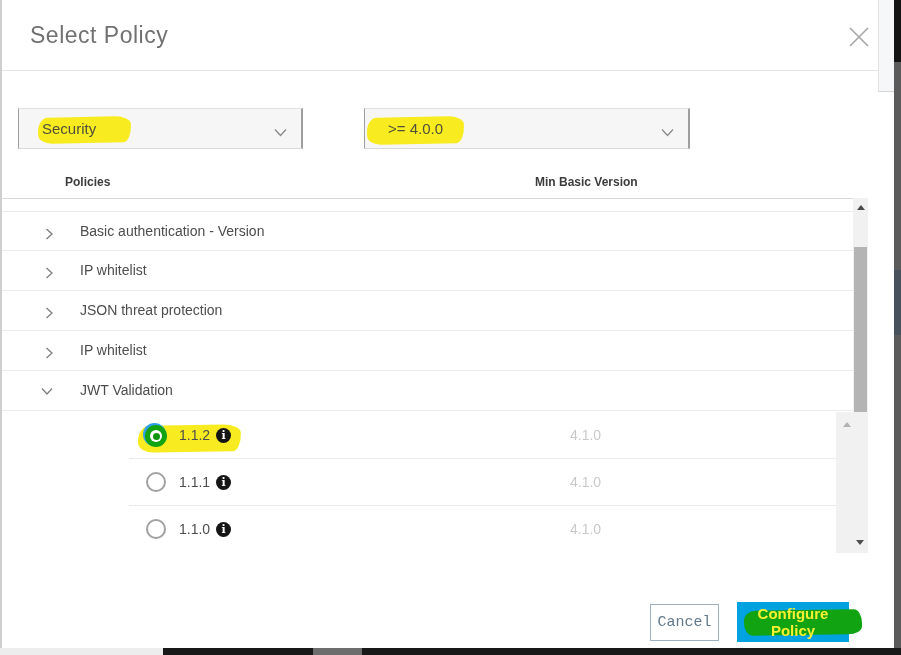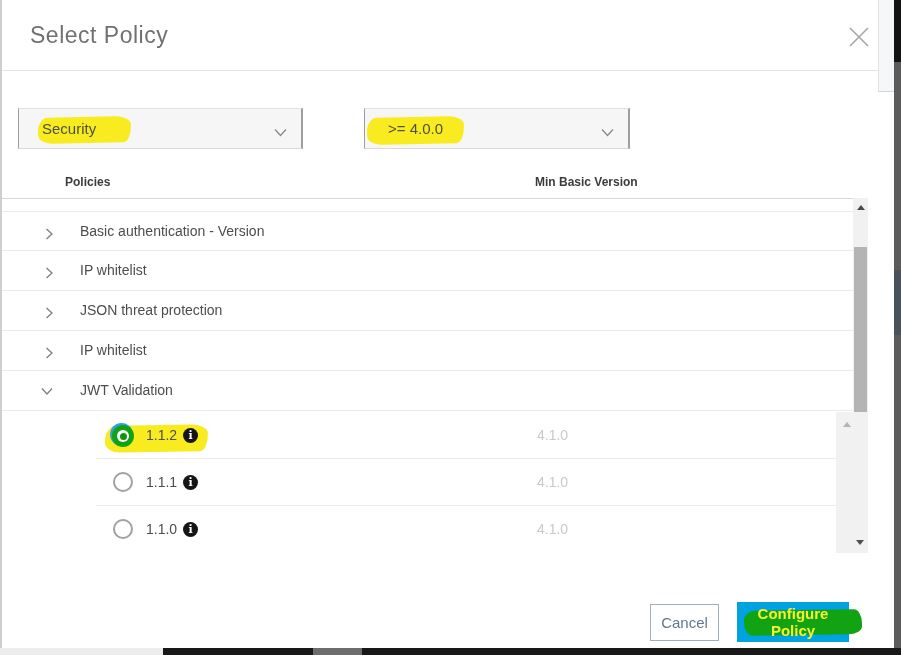--- a/index.html
+++ b/index.html
@@ -10,21 +10,21 @@
   
   .modal-title { position:absolute; left:30px; top:22px; font-size:23px; font-weight:300; color:#717171; letter-spacing:.5px; }
   .close-btn { position:absolute; left:845px; top:23px; width:28px; height:28px; cursor:pointer; }
   .header-divider { position:absolute; left:0; top:70px; width:894px; height:1px; background:#e4e4e4; }
 
   
   .select { position:absolute; top:108px; height:41px; background:#f6f6f6;
             border-top:1px solid #e0e0e0; border-bottom:1px solid #dadada;
             border-left:1px solid #9e9e9e; border-right:2px solid #9e9e9e; cursor:pointer; }
   .select.cat { left:18px; width:285px; }
-  .select.ver { left:364px; width:266px; }
+  .select.ver { left:364px; width:326px; }
   .select .val { position:absolute; left:23px; top:11px; font-size:15px; color:#50503a; z-index:2; }
   .select .chev { position:absolute; right:14px; top:14px; z-index:2; }
 
   .hl { position:absolute; background:#f8ec20; z-index:1;
         border-radius:10px 16px 8px 14px / 14px 8px 16px 9px; transform:rotate(-1.2deg); }
   .hl.cat-hl { left:19px; top:8px; width:93px; height:26px; }
   .hl.ver-hl { left:2px; top:8px; width:97px; height:27px; }
 
   
   .col-head { position:absolute; top:175px; font-size:12px; font-weight:600; color:#3c3c3c; }
@@ -34,21 +34,21 @@
 
   
   .policy-list { position:absolute; left:0; top:211px; width:853px; }
   .prow { position:relative; height:40px; border-bottom:1px solid #ebebeb; cursor:pointer; background:#fff; }
   .prow:first-child { border-top:1px solid #ebebeb; }
   .prow .chevron { position:absolute; left:43px; top:14px; width:12px; height:12px; }
   .prow .chevron.down { transform:rotate(90deg); }
   .prow .plabel { position:absolute; left:80px; top:0; line-height:39px; font-size:14px; color:#4d4d4d; }
 
   
-  .versions-panel { position:absolute; left:0; top:412px; width:868px; }
+  .versions-panel { position:absolute; left:0; top:412px; width:868px;padding-left:33px; }
   .vrow { position:relative; height:47px; background:#fff; cursor:pointer; }
   .vrow::after { content:""; position:absolute; left:96px; right:32px; bottom:0; border-bottom:1px solid #ebebeb; }
   .vrow.last::after { display:none; }
   .vrow .vlabel { position:absolute; left:146px; top:0; line-height:46px; font-size:14px; color:#4d4d4d; z-index:2; }
   .vrow .vminver { position:absolute; left:537px; top:0; line-height:46px; font-size:14px; color:#c9c9c9; }
   .vrow .info-icon { position:absolute; left:183px; top:16px; width:15px; height:15px; border-radius:50%;
                      background:#151515; color:#fff; font:bold 11px/15px "DejaVu Serif", serif;
                      text-align:center; z-index:2; cursor:pointer; }
   .vrow .radio { position:absolute; left:113px; top:13px; width:20px; height:20px; border:2px solid #a1a1a1;
                  border-radius:50%; background:#fff; z-index:2; cursor:pointer; }
@@ -70,21 +70,21 @@
   .sb-outer-thumb { position:absolute; left:854px; top:247px; width:13px; height:166px; background:#b4b4b4; cursor:pointer; }
   .sb-inner-track { position:absolute; left:836px; top:412px; width:32px; height:141px; background:#f1f1f1; }
   .sb-inner-up { position:absolute; left:843px; top:422px; width:0; height:0;
                  border-left:4px solid transparent; border-right:4px solid transparent; border-bottom:5px solid #b3b3b3; cursor:pointer; }
   .sb-inner-down { position:absolute; left:856px; top:540px; width:0; height:0;
                    border-left:4px solid transparent; border-right:4px solid transparent; border-top:5px solid #4f4f4f; cursor:pointer; }
 
   
   .btn-cancel { position:absolute; left:650px; top:604px; width:69px; height:37px; background:#fff;
                 border:1px solid #9db0bf; color:#60788c; font-size:15px; display:flex; align-items:center;
-                justify-content:center; cursor:pointer; font-family:Liberation Sans, sans-serif; }
+                justify-content:center; cursor:pointer; font-family:Liberation Mono, monospace; }
   .btn-configure { position:absolute; left:737px; top:602px; width:112px; height:40px; background:#00a2df;
                    border:none; display:flex; align-items:center; justify-content:center; cursor:pointer;
                    font-family:"Liberation Sans", sans-serif; }
   .btn-configure .blob { position:absolute; left:7px; top:8px; width:118px; height:25px; background:#12a312;
                          border-radius:12px 8px 14px 9px / 10px 14px 8px 12px; transform:rotate(-0.8deg); }
   .btn-configure .cfg-label { position:relative; z-index:2; color:#f7f032; font-size:15px; font-weight:bold; }
 
   
   .left-edge { position:absolute; left:0; top:0; width:2px; height:648px; background:#cfcfcf; }
   .tr-band { position:absolute; left:878px; top:0; width:16px; height:92px; background:#f6f7f9;

